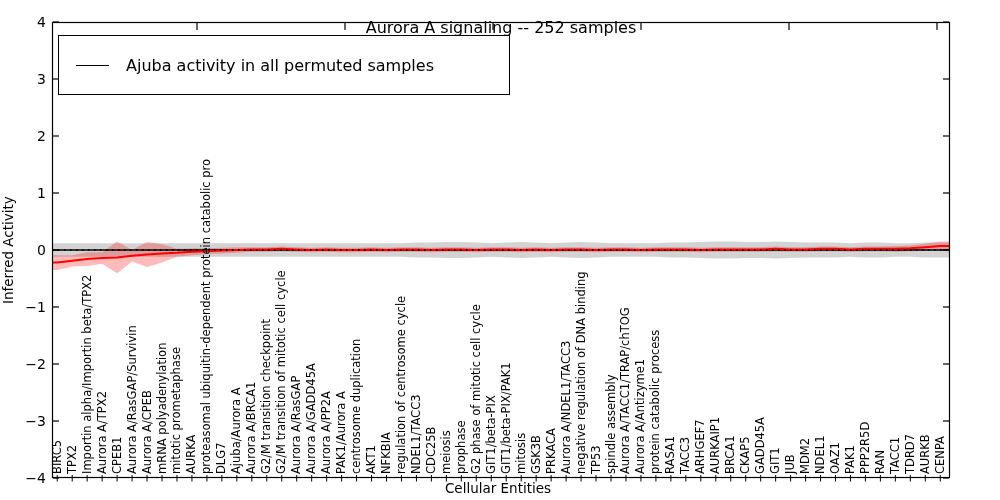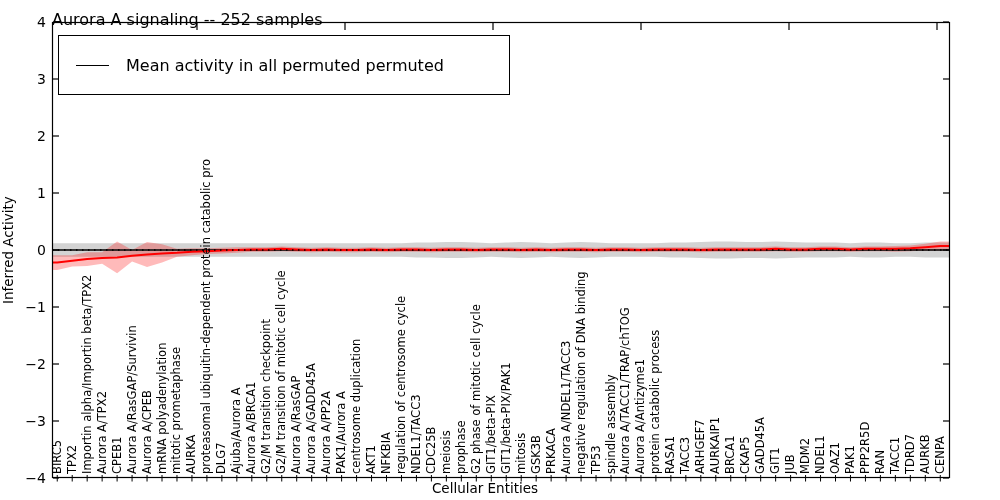--- a/index.html
+++ b/index.html
@@ -1,21 +1,21 @@
 <!DOCTYPE html>
 <html><head>
 <meta charset="utf-8">
 <style>
   html,body{margin:0;padding:0;background:#ffffff;}
   .stage{position:relative;width:1000px;height:500px;background:#ffffff;overflow:hidden;
          font-family:"DejaVu Sans","Liberation Sans",sans-serif;color:#000;}
-  .title{position:absolute;top:10px;left:52px;width:898px;font-size:16px;}
+  .title{position:absolute;top:18px;left:52px;width:898px;text-align:center;font-size:16px;}
   .ylabel{position:absolute;left:0px;top:22px;width:22px;height:456px;
           writing-mode:vertical-rl;transform:rotate(180deg);text-align:center;font-size:13.5px;}
-  .xlabel{position:absolute;top:480px;left:36px;width:898px;text-align:center;font-size:13.5px;}
+  .xlabel{position:absolute;top:480px;left:49px;width:898px;text-align:center;font-size:13.5px;}
   #plot{position:absolute;left:0;top:0;}
   .ytick-label{position:absolute;width:40px;text-align:right;font-size:14px;line-height:14px;}
   .xcat-label{position:absolute;font-size:11.5px;line-height:13px;white-space:nowrap;
               transform:rotate(-90deg);transform-origin:0 0;}
   .legend{position:absolute;left:58px;top:35px;width:452px;height:60px;background:#ffffff;
           border:1.6px solid #000;display:flex;flex-direction:column;justify-content:space-around;
           padding:2px 0;box-sizing:border-box;}
   .legend-row{display:flex;align-items:center;height:26px;}
   .legend-line{display:inline-block;width:33px;border-top:1.8px solid #000;margin-left:17px;}
   .legend-label{margin-left:17px;font-size:16px;}
@@ -188,16 +188,16 @@
       <div class="xcat-label" style="left: 858.938px; top: 474px;">PPP2R5D</div>
       <div class="xcat-label" style="left: 873.905px; top: 474px;">RAN</div>
       <div class="xcat-label" style="left: 888.872px; top: 474px;">TACC1</div>
       <div class="xcat-label" style="left: 903.838px; top: 474px;">TDRD7</div>
       <div class="xcat-label" style="left: 918.805px; top: 474px;">AURKB</div>
       <div class="xcat-label" style="left: 933.772px; top: 474px;">CENPA</div>
     </div>
   <div class="legend">
     <div class="legend-row">
       <span class="legend-line" id="lg0" style="border-top-color: rgb(0, 0, 0);"></span>
-      <span class="legend-label">Mean activity in all permuted permuted</span>
+      <span class="legend-label">Ajuba activity in all permuted samples</span>
     </div>
   </div>
 </div>
 
 </body></html>

